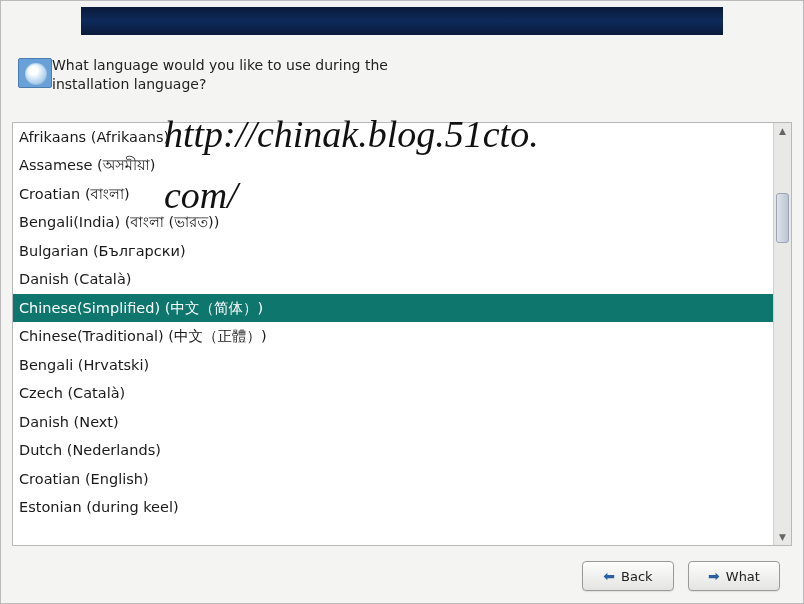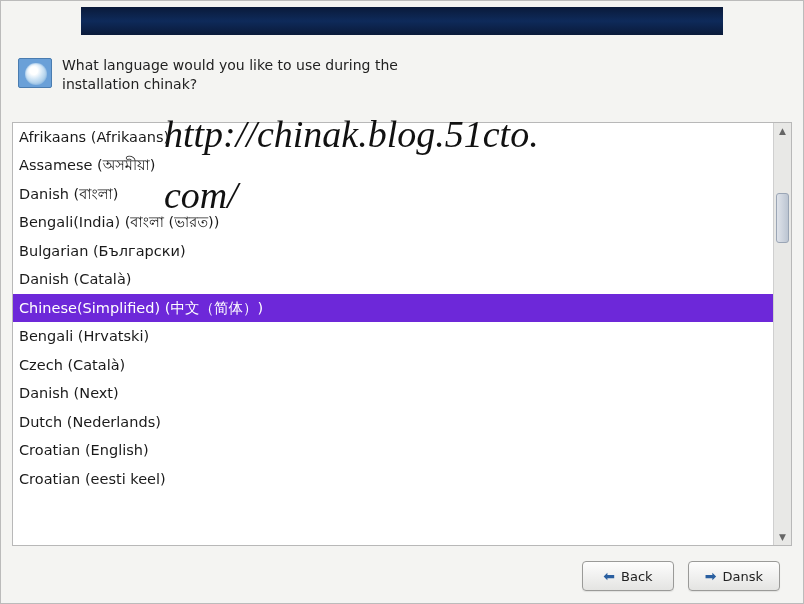--- a/index.html
+++ b/index.html
@@ -10,21 +10,20 @@
     height: 28px;
     margin: 6px 80px 0 80px;
     background: linear-gradient(to bottom, #0a1a3a 0%, #0e2a5a 50%, #0a1a3a 100%);
   }
 
   .prompt-row {
     position: absolute;
     top: 56px; left: 18px;
     display: flex;
     align-items: flex-start;
-    gap: 10px;
   }
   .flag {
     width: 34px; height: 30px;
     background: #6aa0d8;
     border: 1px solid #4a7cb0;
     border-radius: 2px;
     position: relative;
     margin-top: 2px;
   }
   .flag::before {
@@ -56,21 +55,21 @@
   }
   .item {
     font-size: 14.5px;
     color: #1a1a1a;
     padding: 3px 6px 3px 6px;
     line-height: 1.55;
     cursor: default;
     white-space: nowrap;
   }
   .item.selected {
-    background: #6d28d9;
+    background: #0f766e;
     color: #fff;
   }
 
   .vscroll {
     width: 18px;
     background: #e8e8e6;
     border-left: 1px solid #cfcfcf;
     position: relative;
   }
   .vscroll .thumb {
@@ -124,52 +123,53 @@
 </style>
 </head>
 <body>
 
 <div class="banner"></div>
 
 <div class="prompt-row">
   <div class="flag"></div>
   <div class="prompt-text">
     <span>What language would you like to use during the</span><br>
-    <span>installation chinak?</span>
+    <span>installation language?</span>
   </div>
 </div>
 
 <div class="listbox-wrap">
   <div class="listbox" id="lang-list">
       <div class="item"><span>Afrikaans (Afrikaans)</span></div>
       <div class="item"><span>Assamese (অসমীয়া)</span></div>
-      <div class="item"><span>Danish (বাংলা)</span></div>
+      <div class="item"><span>Croatian (বাংলা)</span></div>
       <div class="item"><span>Bengali(India) (বাংলা (ভারত))</span></div>
       <div class="item"><span>Bulgarian (Български)</span></div>
       <div class="item"><span>Danish (Català)</span></div>
       <div class="item selected"><span>Chinese(Simplified) (中文（简体）)</span></div>
+      <div class="item"><span>Chinese(Traditional) (中文（正體）)</span></div>
       <div class="item"><span>Bengali (Hrvatski)</span></div>
       <div class="item"><span>Czech (Català)</span></div>
       <div class="item"><span>Danish (Next)</span></div>
       <div class="item"><span>Dutch (Nederlands)</span></div>
       <div class="item"><span>Croatian (English)</span></div>
-      <div class="item"><span>Croatian (eesti keel)</span></div>
+      <div class="item"><span>Estonian (during keel)</span></div>
     </div>
   <div class="vscroll">
     <div class="arrow-up">▲</div>
     <div class="thumb"></div>
     <div class="arrow-down">▼</div>
   </div>
 </div>
 
 <div class="footer">
   <div class="btn">
     <span class="arr">⬅</span>
     <span>Back</span>
   </div>
   <div class="btn">
     <span class="arr">➡</span>
-    <span>Dansk</span>
+    <span>What</span>
   </div>
 </div>
 
 <div class="watermark">http://chinak.blog.51cto.
 com/</div>
 
 </body></html>

